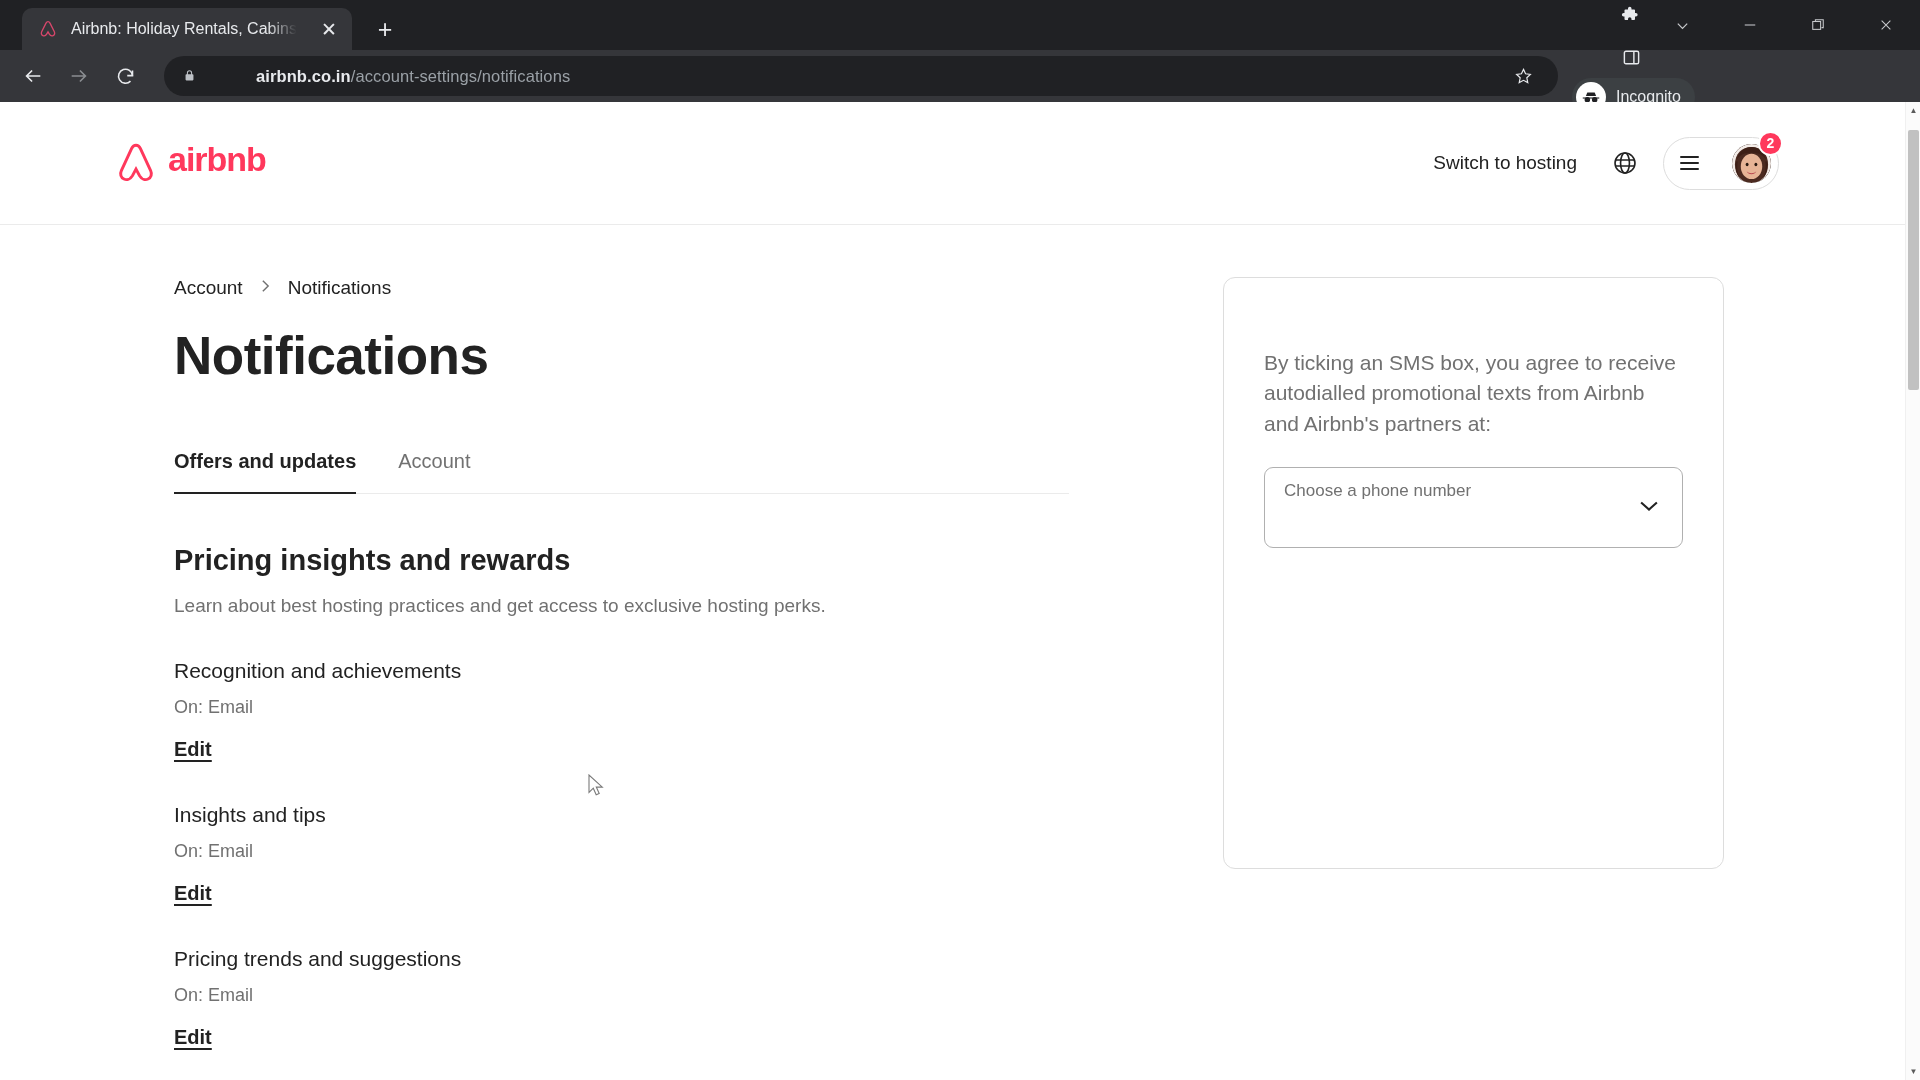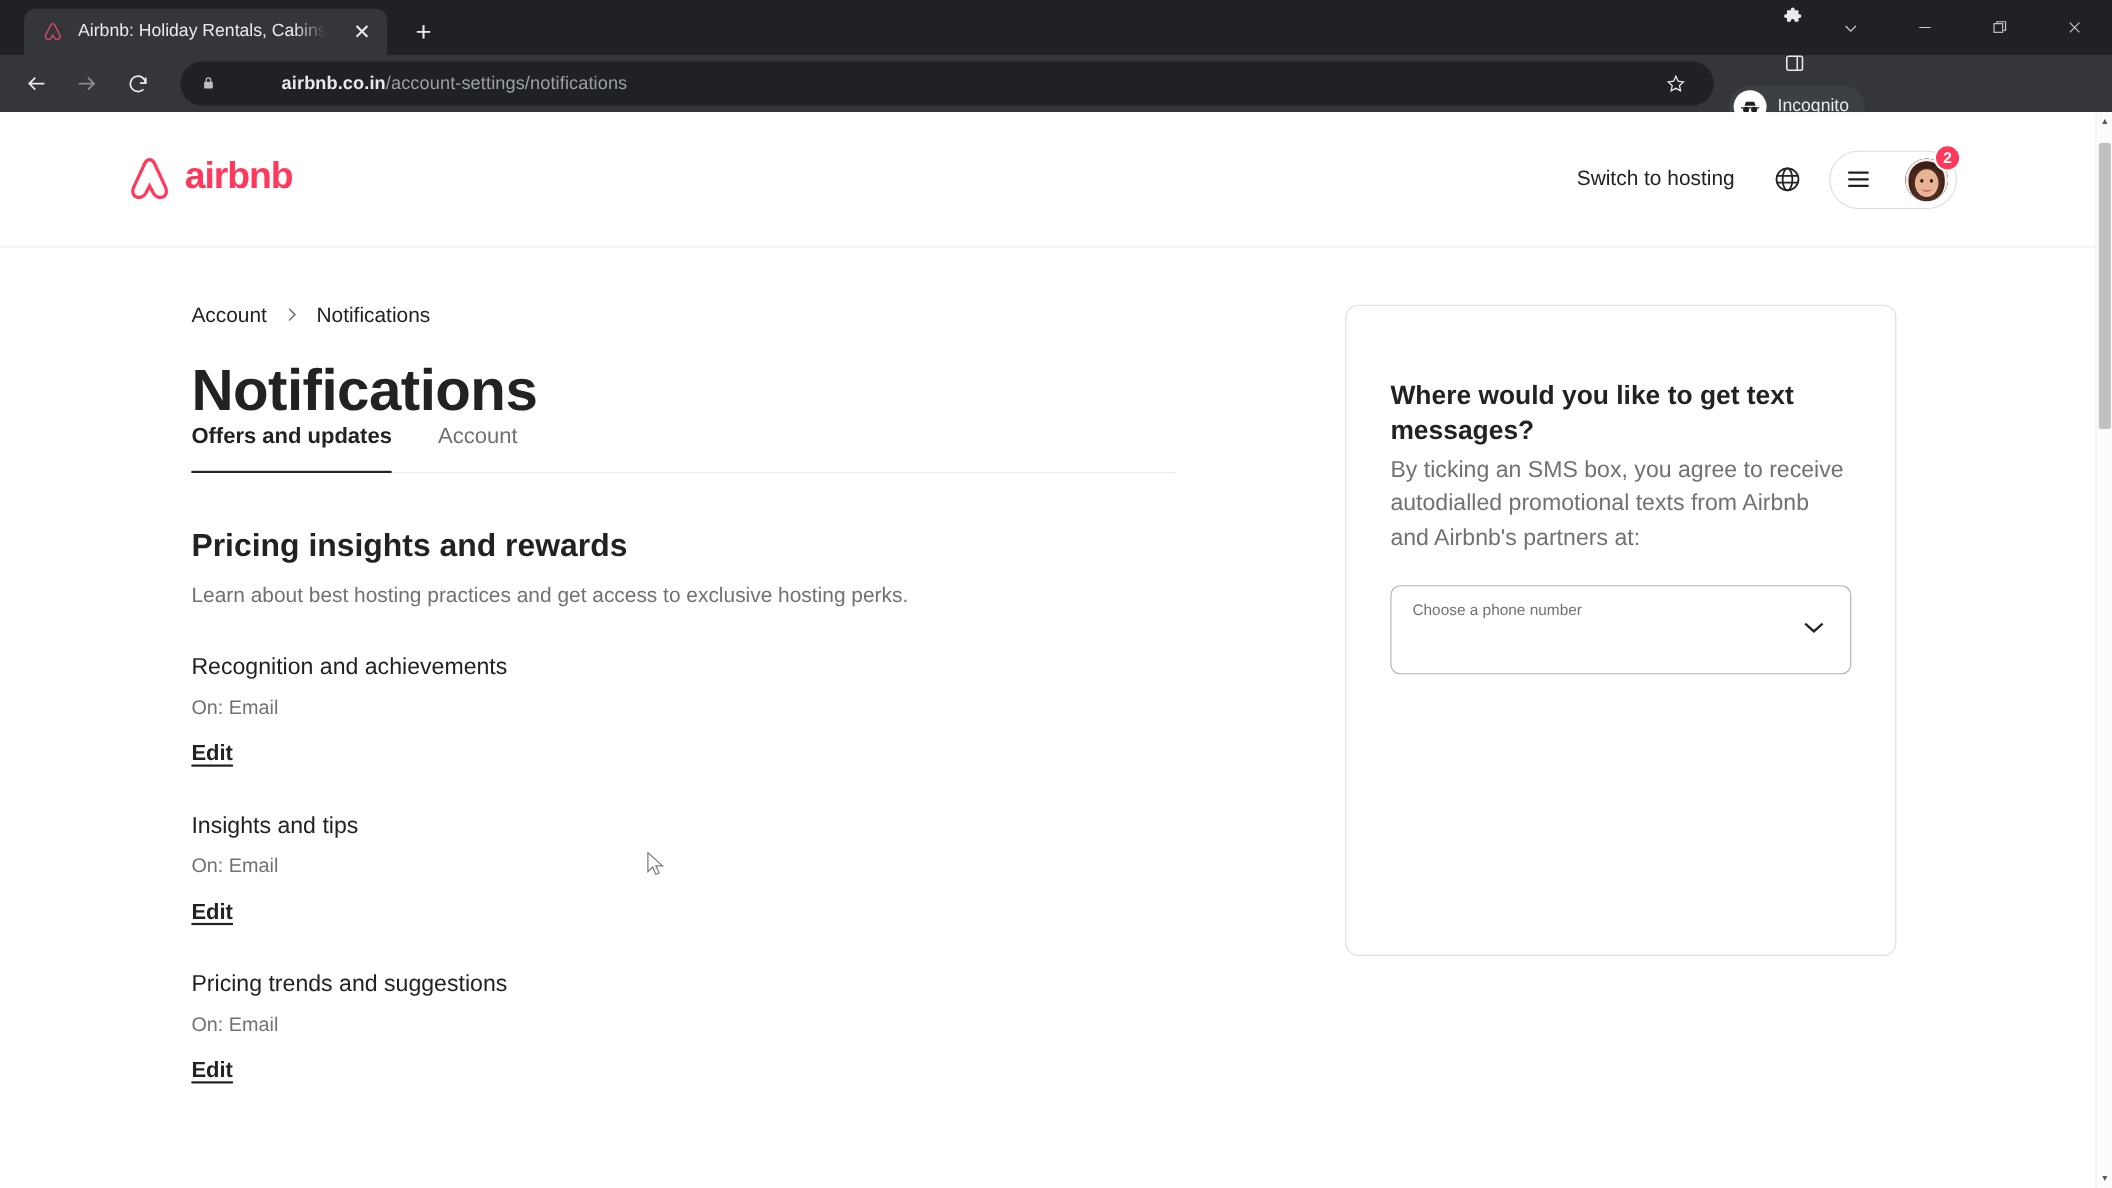--- a/index.html
+++ b/index.html
@@ -140,21 +140,21 @@
   }
 
   
   .content { padding: 52px 0 0 174px; display:flex; }
   .col-left { width: 895px; }
 
   .breadcrumb { display:flex; align-items:center; gap: 17px; font-size: 19px; color:#222222; }
   .bc-sep { color:#717171; font-size:17px; }
   .page-title { font-size: 53px; font-weight: 700; color:#222222; margin-top: 26px; letter-spacing:-0.5px;}
 
-  .tabs { display:flex; gap: 42px; border-bottom:1px solid #ebebeb; width: 895px; }
+  .tabs { margin-top: 64px; display:flex; gap: 42px; border-bottom:1px solid #ebebeb; width: 895px; }
   .tab-item {
     font-size: 20px; color:#717171; padding-bottom: 20px; position:relative;
   }
   .tab-item.active { color:#222222; font-weight:600; }
   .tab-item.active:after {
     content:''; position:absolute; left:0; right:0; bottom:-1px; height:2px; background:#222222;
   }
 
   .section-title { font-size: 29px; font-weight: 600; color:#222222; margin-top: 50px; }
   .section-sub { font-size: 19px; color:#717171; margin-top: 18px; }
@@ -172,21 +172,21 @@
   .info-card {
     width: 501px; border:1px solid #dddddd; border-radius: 12px;
     padding: 66px 40px 0 40px; height: 592px; background:#fff;
   }
   .card-title { font-size: 24px; font-weight: 700; color:#222222; line-height:1.35; }
   .card-desc { font-size: 21px; color:#717171; line-height: 1.45; margin-top: 4px; }
   .phone-select {
     margin-top: 28px; height: 81px; border:1px solid #b0b0b0; border-radius: 9px;
     padding: 13px 19px 0 19px; position:relative; display:flex; flex-direction:column;
   }
-  .ps-label { font-size: 14px; color:#717171; }
+  .ps-label { font-size: 17px; color:#717171; }
   .ps-value { font-size: 22px; color:#222222; margin-top: 5px; font-weight: 500;}
   .ps-chevron { position:absolute; right: 22px; top: 50%; transform: translateY(-50%); }
   .card-foot { font-size: 21px; color:#717171; line-height:1.45; margin-top: 64px; }
 
   
   .cursor { position:absolute; left: 588px; top: 672px; pointer-events:none; }
 </style>
 </head>
 <body>
 
@@ -388,21 +388,20 @@
 
           <div class="notif-item">
             <div class="notif-name">Pricing trends and suggestions</div>
             <div class="notif-status">On: Email</div>
             <a class="notif-edit">Edit</a>
           </div>
         </div>
 
         <div class="col-right">
           <div class="info-card">
-            <div class="card-title">Where would you like to get text messages?</div>
             <div class="card-desc">By ticking an SMS box, you agree to receive autodialled promotional texts from Airbnb and Airbnb's partners at:</div>
 
             <div class="phone-select">
               <span class="ps-label">Choose a phone number</span>
               <span class="ps-chevron">
                 <svg width="22" height="14" viewBox="0 0 24 16" fill="none" stroke="#222" stroke-width="2.4">
                     <path d="M3 4l9 8 9-8"></path>
                   </svg>
               </span>
             </div>

